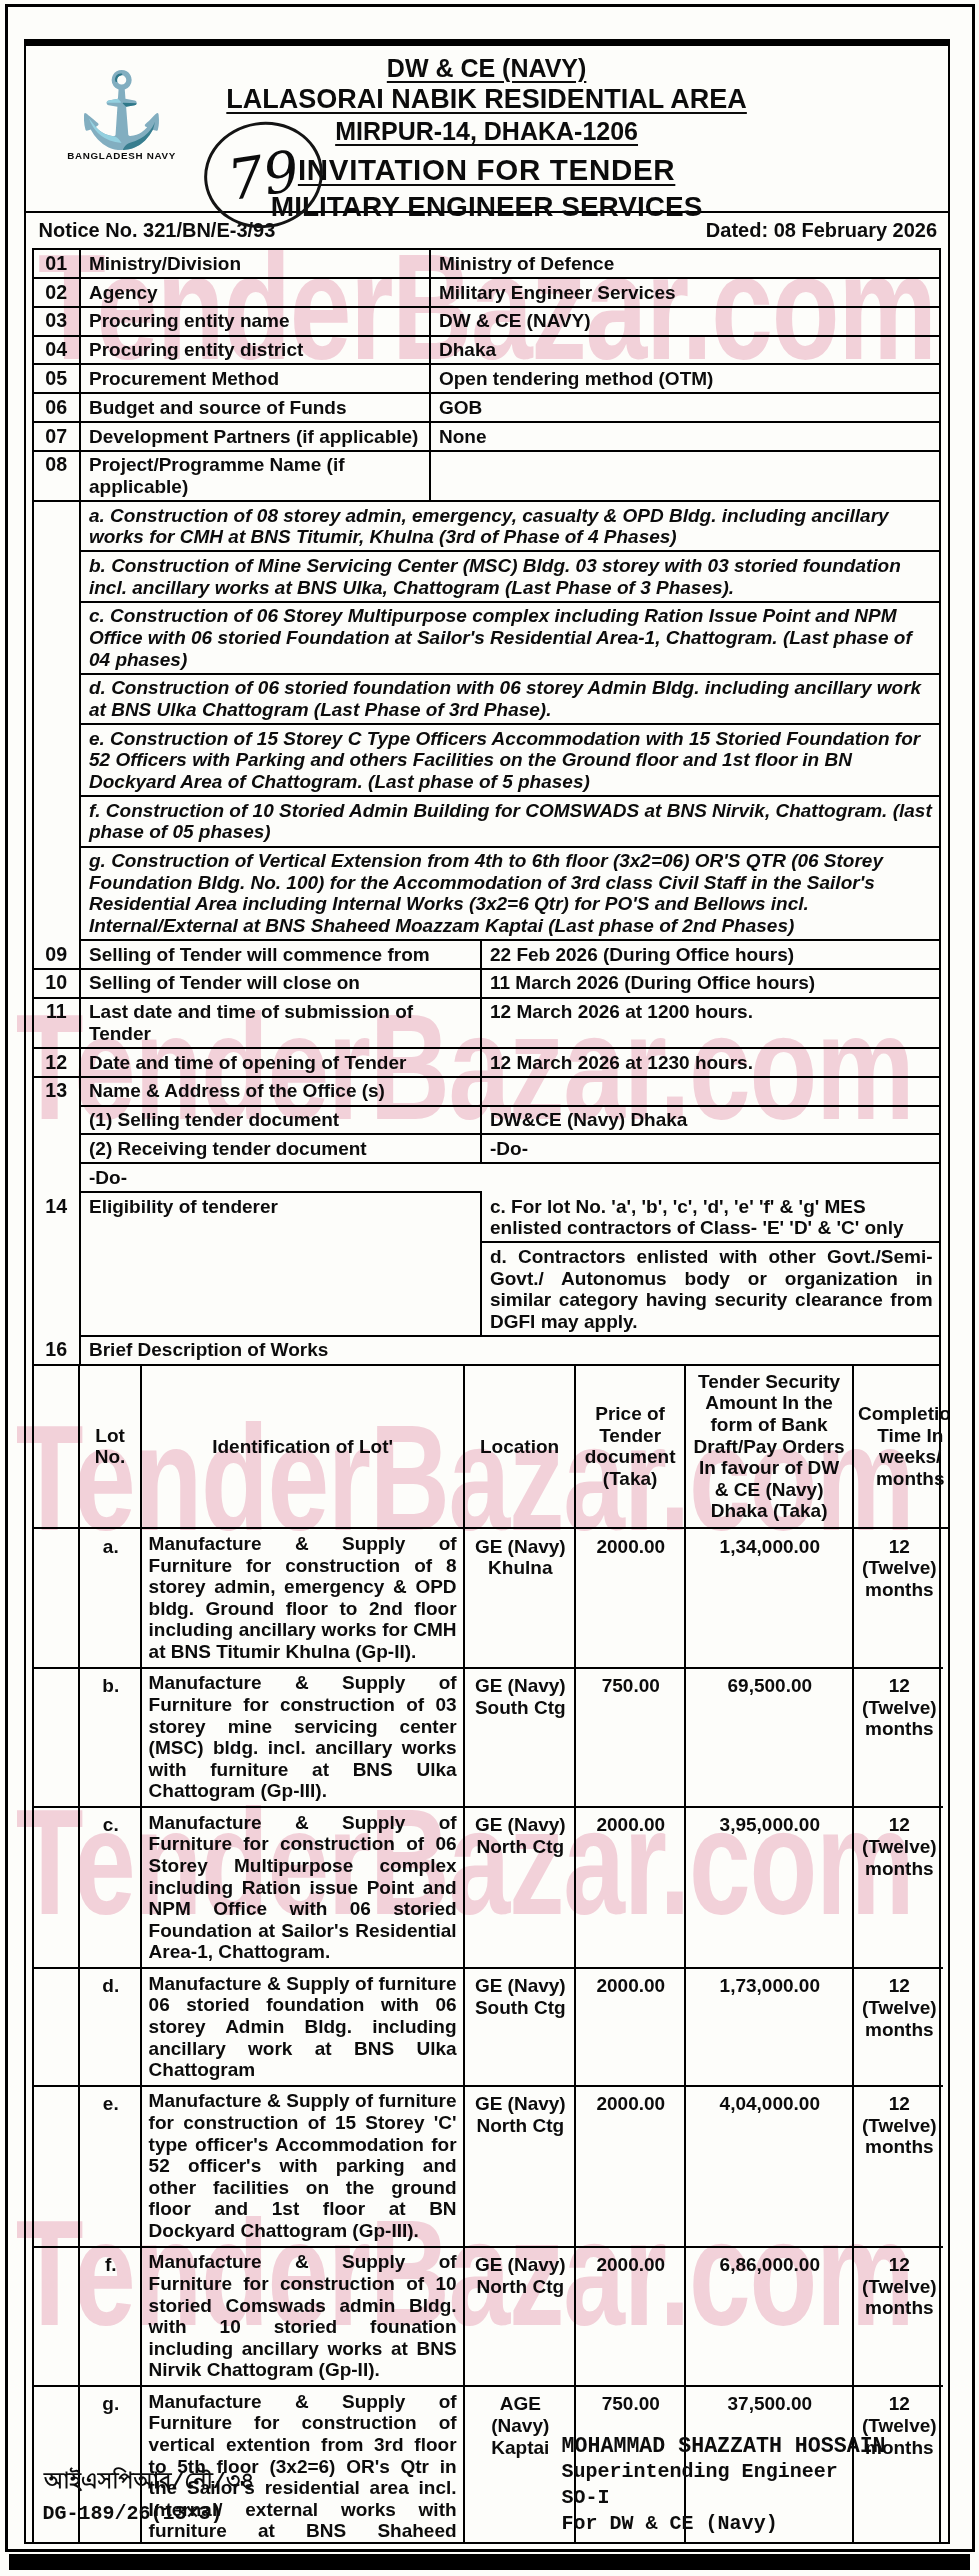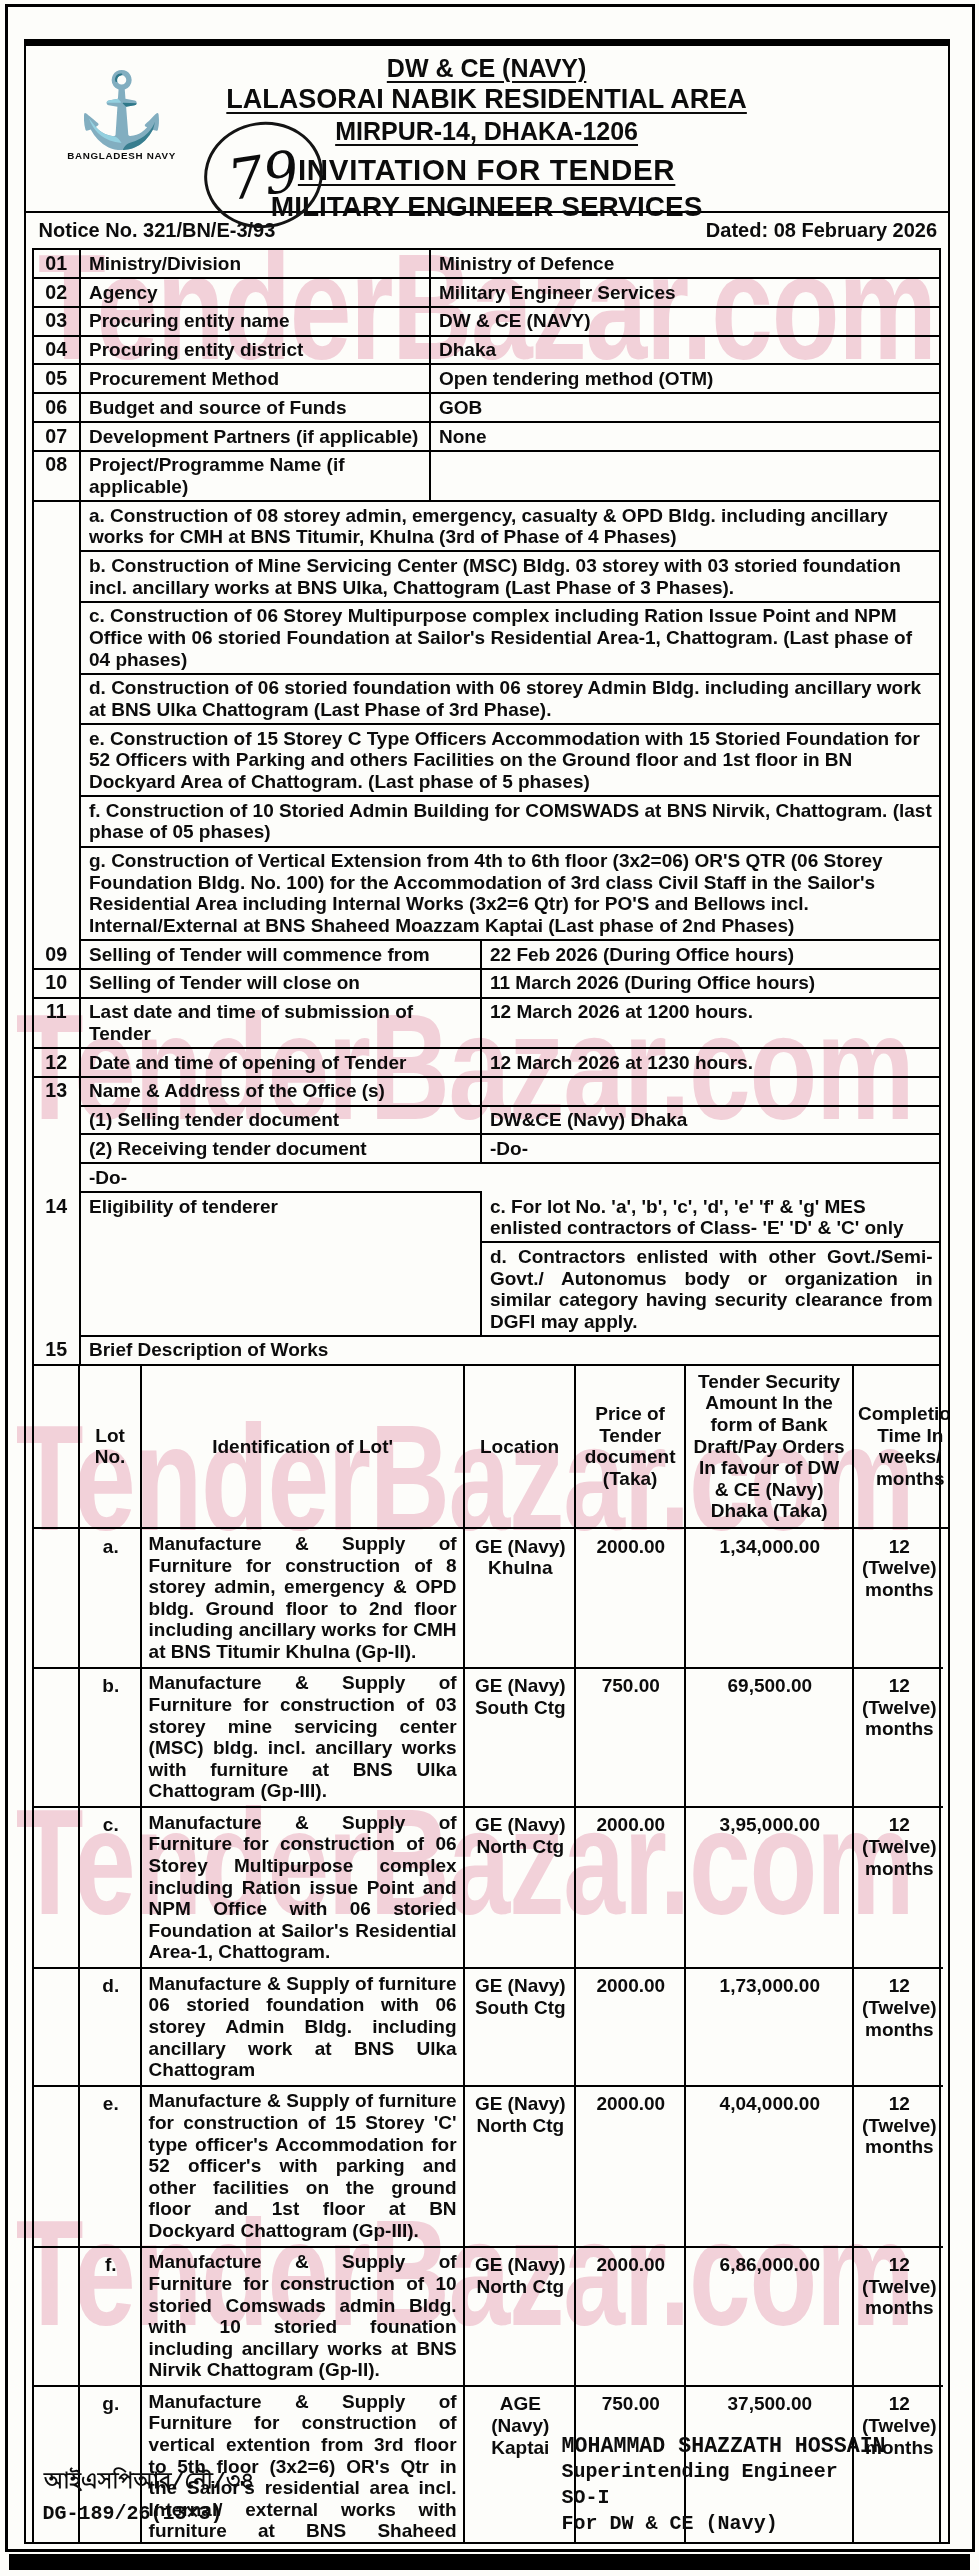--- a/index.html
+++ b/index.html
@@ -35,21 +35,21 @@
     font-family:"DejaVu Serif", serif; font-style:italic; font-weight:normal; font-size:56px;
   }
 
   .notice-row { display:flex; justify-content:space-between; align-items:flex-end;
     padding:5.2px 10.5px 3.9px 13px; font-size:20px; height:23.6px; }
 
   
   .doc { margin:2.6px 6.5px 0 6.5px; border:2px solid #000; }
   .grid { display:grid; }
   .gA { grid-template-columns:47px 350px 1fr; }
-  .gP { grid-template-columns:47px 1fr; }
+  .gP { grid-template-columns:47px 1fr;font-style:italic; }
   .gB { grid-template-columns:47px 401px 1fr; }
   .gW { grid-template-columns:46px 62px 323px 111px 110px 168px 1fr; }
   .g2 { grid-template-columns:47px 1fr; }
 
   .c { border-right:2px solid #000; border-bottom:2px solid #000;
        padding:2.6px 6.5px 2.6px 7.9px; font-size:19px; line-height:21.6px; }
   .c.lastcol { border-right:none; }
   .num { text-align:center; padding-left:1.3px; padding-right:2px; font-size:19.6px; }
   .span-rows { display:flex; align-items:flex-start; justify-content:center; }
   .item { text-align:left; }
@@ -198,21 +198,21 @@
       </div>
 
       <div class="grid gB" style="grid-template-rows:repeat(2,auto);">
         <div class="c num span-rows" style="grid-row:1/3; border-bottom:none;">14</div>
         <div class="c" style="grid-row:1/3;">Eligibility of tenderer</div>
         <div class="c lastcol">c.  For lot No. 'a', 'b', 'c', 'd', 'e' 'f' &amp; 'g' MES enlisted contractors of Class- 'E' 'D' &amp; 'C' only</div>
         <div class="c lastcol just">d. Contractors enlisted with other Govt./Semi-Govt./ Autonomus body or organization in similar category having security clearance from DGFI may apply.</div>
       </div>
 
       <div class="grid g2">
-        <div class="c num">15</div>
+        <div class="c num">16</div>
         <div class="c lastcol">Brief Description of Works</div>
       </div>
 
       <div class="grid gW works-head">
         <div class="c wh"></div>
         <div class="c wh">Lot No.</div>
         <div class="c wh">Identification of Lot'</div>
         <div class="c wh">Location</div>
         <div class="c wh">Price of Tender document (Taka)</div>
         <div class="c wh">Tender Security Amount In the form of Bank Draft/Pay Orders In favour of DW &amp; CE (Navy) Dhaka (Taka)</div>

